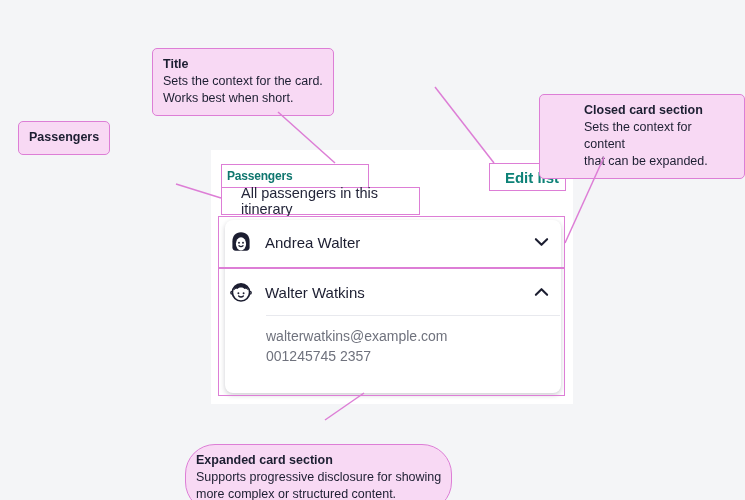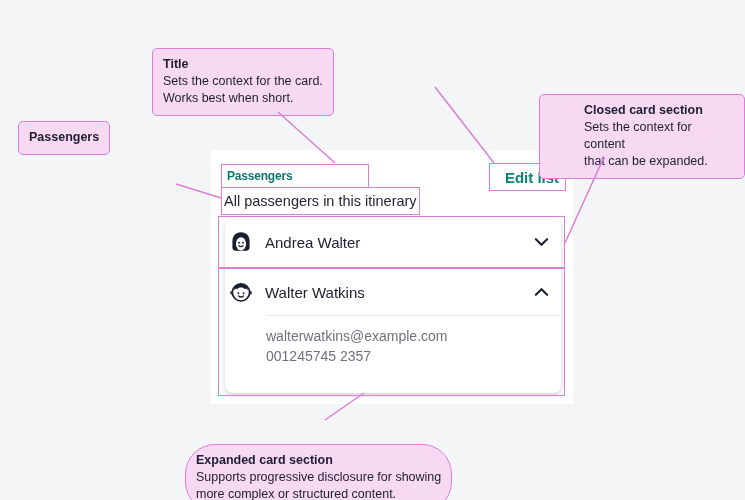--- a/index.html
+++ b/index.html
@@ -54,21 +54,21 @@
   }
   .title-outline {
     left: 221px; top: 164px; width: 148px; height: 24px;
     display: flex; align-items: center; padding-left: 5px;
   }
   .title-outline h2 {
     font-size: 12px; font-weight: 700; color: #0f766e; letter-spacing: -0.2px;
   }
   .desc-outline {
     left: 221px; top: 187px; width: 199px; height: 28px;
-    display: flex; align-items: center; padding-left: 2px;
+    display: flex; align-items: center; padding-left: 19px;
   }
   .desc-outline span { font-size: 14.5px; color: #24263a; }
 
   .action-outline {
     left: 489px; top: 163px; width: 77px; height: 28px;
     background: #ffffff;
     display: flex; align-items: center; justify-content: center;
   }
   .edit-list-btn {
     background: none; border: none; cursor: pointer;

